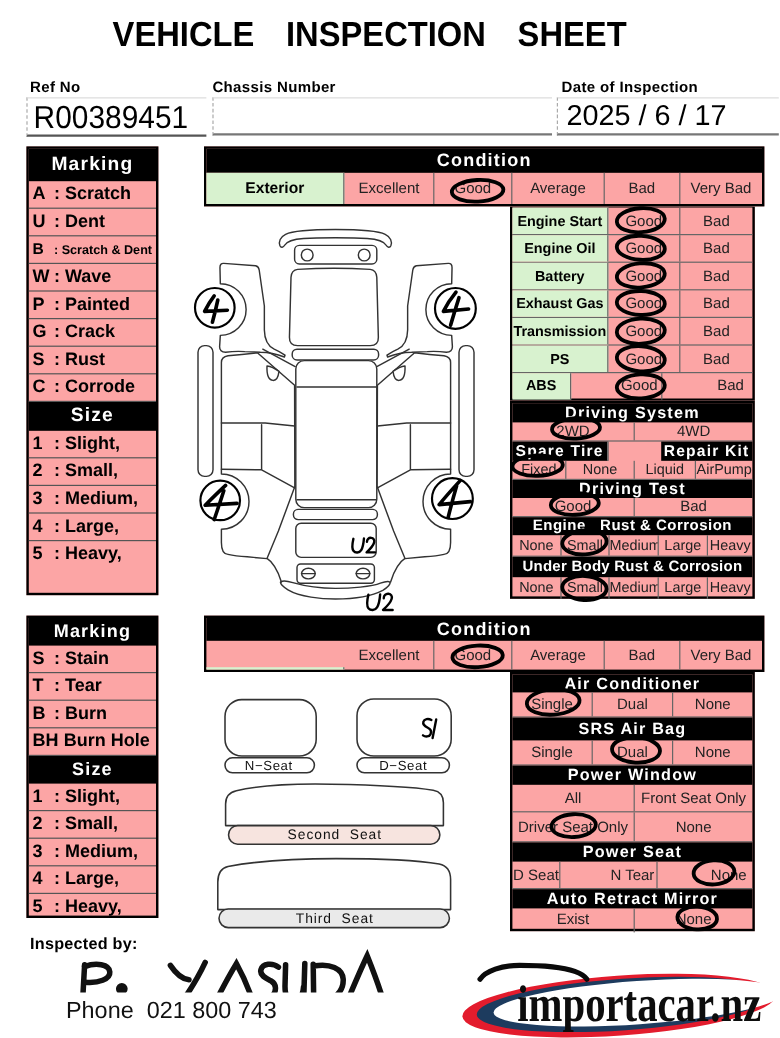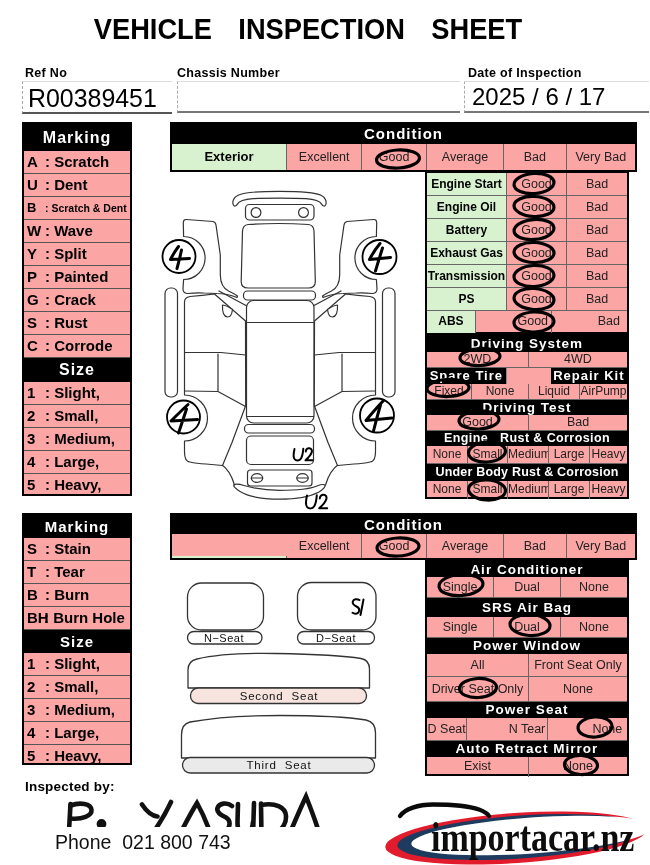--- a/index.html
+++ b/index.html
@@ -31,21 +31,20 @@
 <div class="abs" style="left:177px;top:81px;width:283px;height:32px;box-sizing:border-box;border-top:1px solid #ddd;border-left:1px dashed #aaa;border-bottom:2px solid #777;"></div>
 <div class="abs" style="left:464px;top:81px;width:185px;height:32px;box-sizing:border-box;border-top:1px solid #ddd;border-left:1px dashed #aaa;border-bottom:2px solid #777;"></div>
 <div class="abs" style="left:472px;top:83px;font-size:24px;">2025 / 6 / 17</div>
 
 <div class="tbl" style="left:22px;top:122px;width:110px;height:374px;">
 <div class="hd" style="height:27px;line-height:27px;font-size:16px;">Marking</div>
 <div class="lrow" style="height:23px;line-height:22px;"><span class="ll">A</span>: Scratch</div>
 <div class="lrow" style="height:23px;line-height:22px;"><span class="ll">U</span>: Dent</div>
 <div class="lrow" style="height:23px;line-height:22px;font-size:10.5px;"><span class="ll" style="font-size:13px;">B</span>: Scratch &amp; Dent</div>
 <div class="lrow" style="height:23px;line-height:22px;"><span class="ll">W</span>: Wave</div>
-<div class="lrow" style="height:23px;line-height:22px;"><span class="ll">Y</span>: Split</div>
 <div class="lrow" style="height:23px;line-height:22px;"><span class="ll">P</span>: Painted</div>
 <div class="lrow" style="height:23px;line-height:22px;"><span class="ll">G</span>: Crack</div>
 <div class="lrow" style="height:23px;line-height:22px;"><span class="ll">S</span>: Rust</div>
 <div class="lrow" style="height:23px;line-height:22px;"><span class="ll">C</span>: Corrode</div>
 <div class="hd" style="height:24px;line-height:24px;font-size:16px;">Size</div>
 <div class="lrow" style="height:23px;line-height:22px;"><span class="ll">1</span>: Slight,</div>
 <div class="lrow" style="height:23px;line-height:22px;"><span class="ll">2</span>: Small,</div>
 <div class="lrow" style="height:23px;line-height:22px;"><span class="ll">3</span>: Medium,</div>
 <div class="lrow" style="height:23px;line-height:22px;"><span class="ll">4</span>: Large,</div>
 <div class="lrow" style="height:24px;line-height:22px;"><span class="ll">5</span>: Heavy,</div>

